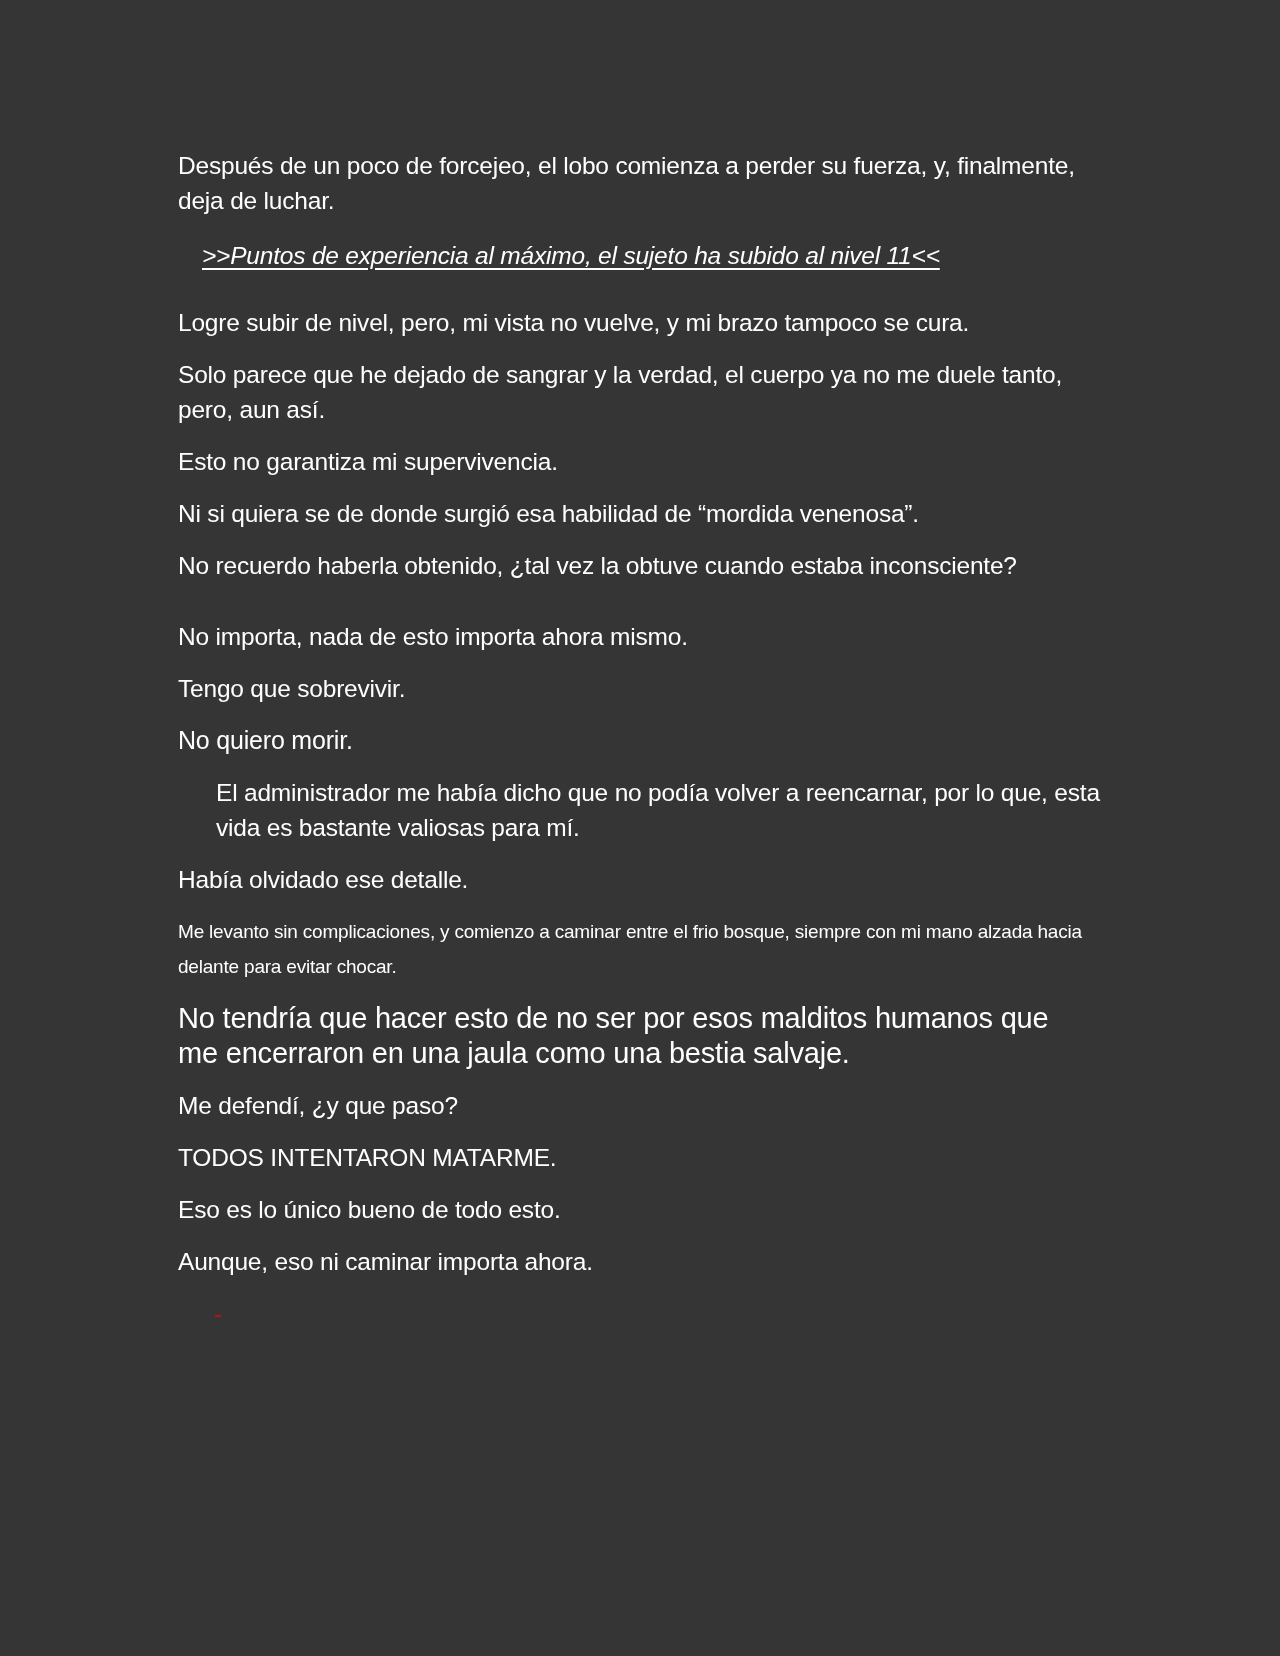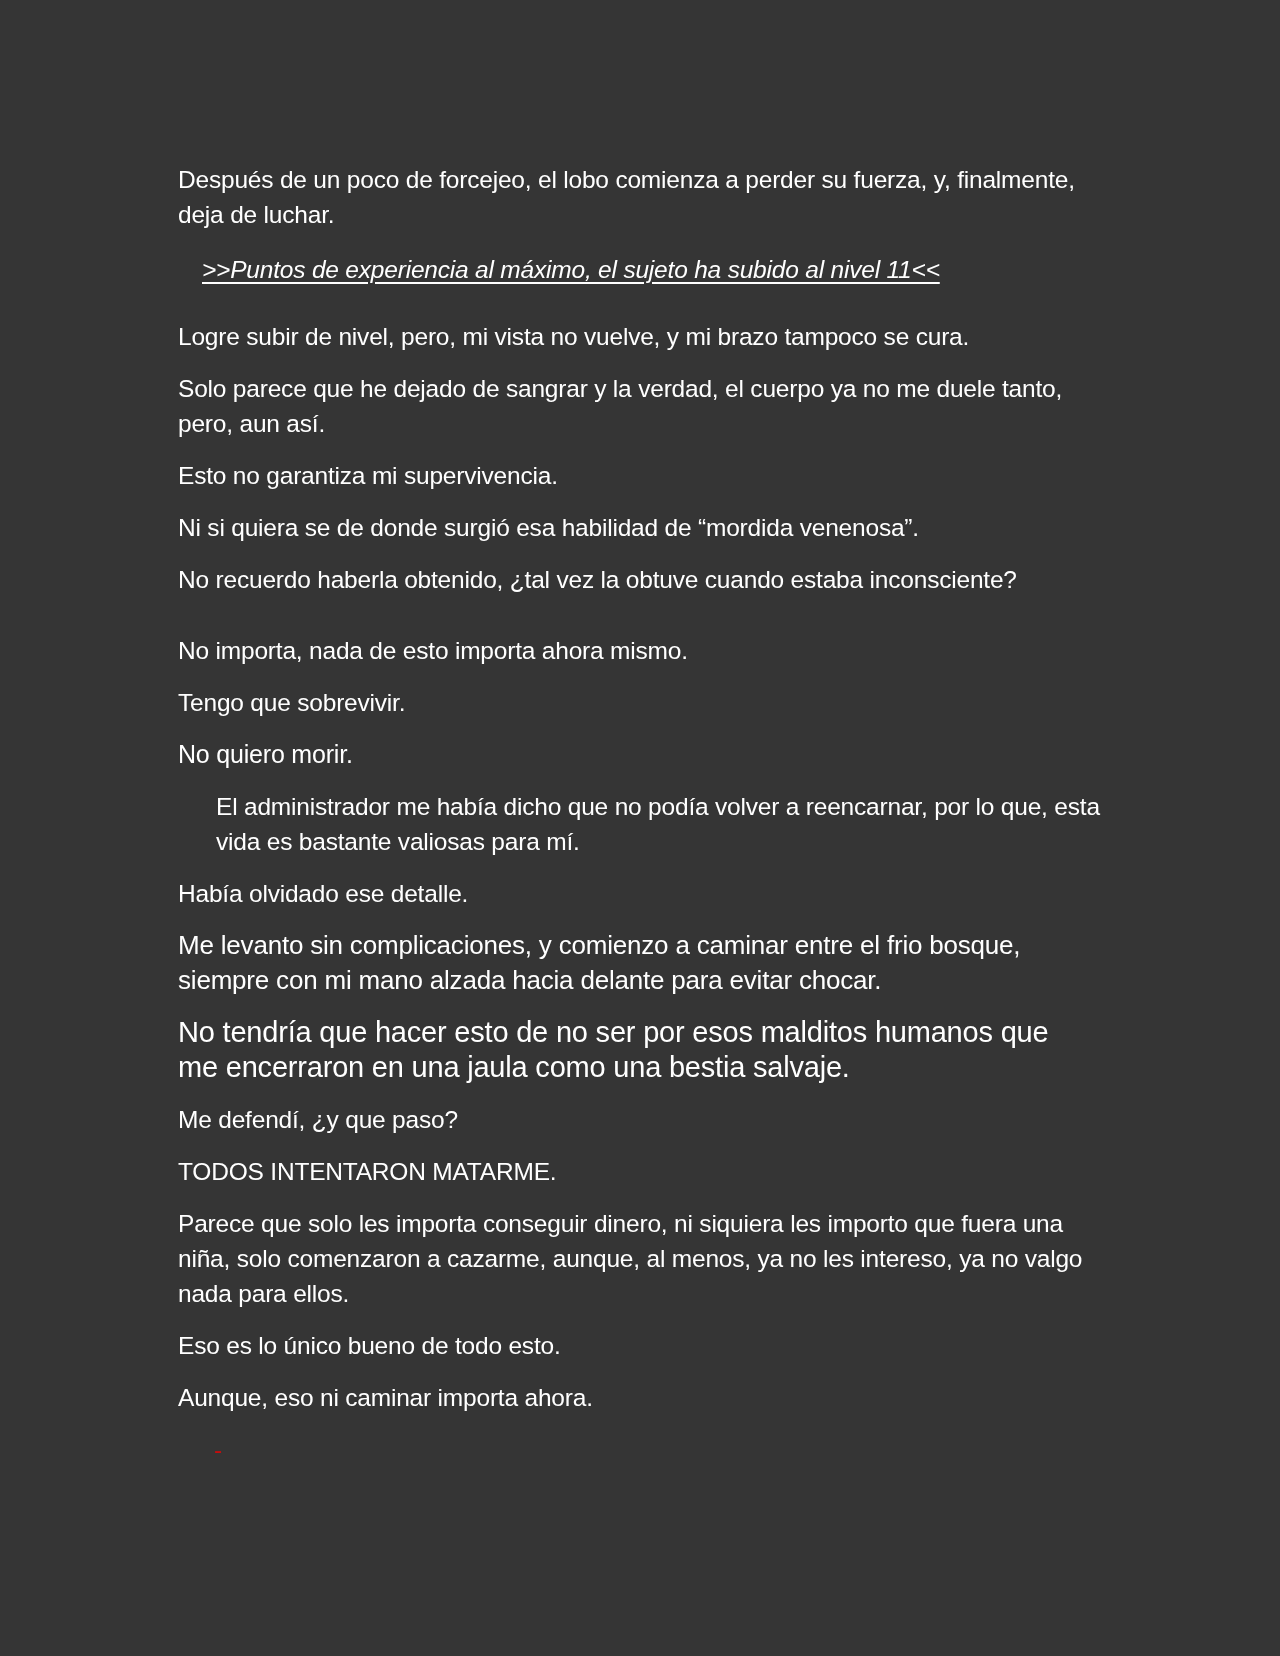--- a/index.html
+++ b/index.html
@@ -11,21 +11,21 @@
     width: 1280px;
     height: 1656px;
     position: relative;
     overflow: hidden;
     font-family: "Liberation Sans", "DejaVu Sans", sans-serif;
     color: #ffffff;
   }
   .page {
     position: absolute;
     left: 178px;
-    top: 162px;
+    top: 148px;
     width: 930px;
   }
   .para {
     font-size: 26px;
     line-height: 35px;
     margin: 0 0 17px 0;
     letter-spacing: -0.2px;
     transform: scaleX(0.93);
     transform-origin: left top;
     width: 1000px;
@@ -67,24 +67,23 @@
   <p class="para" style="width:900px;transform:none;font-size:24.5px;">Logre subir de nivel, pero, mi vista no vuelve, y mi brazo tampoco se cura.</p>
   <p class="para" style="width:930px;transform:none;font-size:24.5px;">Solo parece que he dejado de sangrar y la verdad, el cuerpo ya no me duele tanto, pero, aun así.</p>
   <p class="para" style="width:930px;transform:none;font-size:24.5px;">Esto no garantiza mi supervivencia.</p>
   <p class="para" style="width:930px;transform:none;font-size:24.5px;">Ni si quiera se de donde surgió esa habilidad de “mordida venenosa”.</p>
   <p class="para" style="width:880px;transform:none;font-size:24.5px;">No recuerdo haberla obtenido, ¿tal vez la obtuve cuando estaba inconsciente?</p>
   <p class="para" style="width:930px;transform:none;font-size:24.5px;margin-top:36px;">No importa, nada de esto importa ahora mismo.</p>
   <p class="para" style="width:930px;transform:none;font-size:24.5px;">Tengo que sobrevivir.</p>
   <p class="para" style="width:930px;transform:none;font-size:25px;">No quiero morir.</p>
   <p class="para" style="width:900px;transform:none;font-size:24.5px;margin-left:38px;">El administrador me había dicho que no podía volver a reencarnar, por lo que, esta vida es bastante valiosas para mí.</p>
   <p class="para" style="width:930px;transform:none;font-size:24.5px;">Había olvidado ese detalle.</p>
-  <p class="para" style="width:940px;transform:none;font-size:26px;">Me levanto sin complicaciones, y comienzo a caminar entre el frio bosque, siempre con mi mano alzada hacia delante para evitar chocar.</p>
+  <p class="para" style="width:940px;transform:none;font-size:19px;">Me levanto sin complicaciones, y comienzo a caminar entre el frio bosque, siempre con mi mano alzada hacia delante para evitar chocar.</p>
   <p class="para" style="width:910px;transform:none;font-size:29px;">No tendría que hacer esto de no ser por esos malditos humanos que me encerraron en una jaula como una bestia salvaje.</p>
   <p class="para" style="width:930px;transform:none;font-size:24.5px;">Me defendí, ¿y que paso?</p>
   <p class="para" style="width:930px;transform:none;font-size:24.5px;">TODOS INTENTARON MATARME.</p>
-  <p class="para" style="width:935px;transform:none;font-size:24.5px;">Parece que solo les importa conseguir dinero, ni siquiera les importo que fuera una niña, solo comenzaron a cazarme, aunque, al menos, ya no les intereso, ya no valgo nada para ellos.</p>
   <p class="para" style="width:930px;transform:none;font-size:24.5px;">Eso es lo único bueno de todo esto.</p>
   <p class="para" style="width:930px;transform:none;font-size:24.5px;">Aunque, eso ni caminar importa ahora.</p>
 
   <div class="dialogue" style="transform:none;font-size:24.5px;">
     <span class="dash">-</span>
   </div>
 </div>
 
 </body></html>

